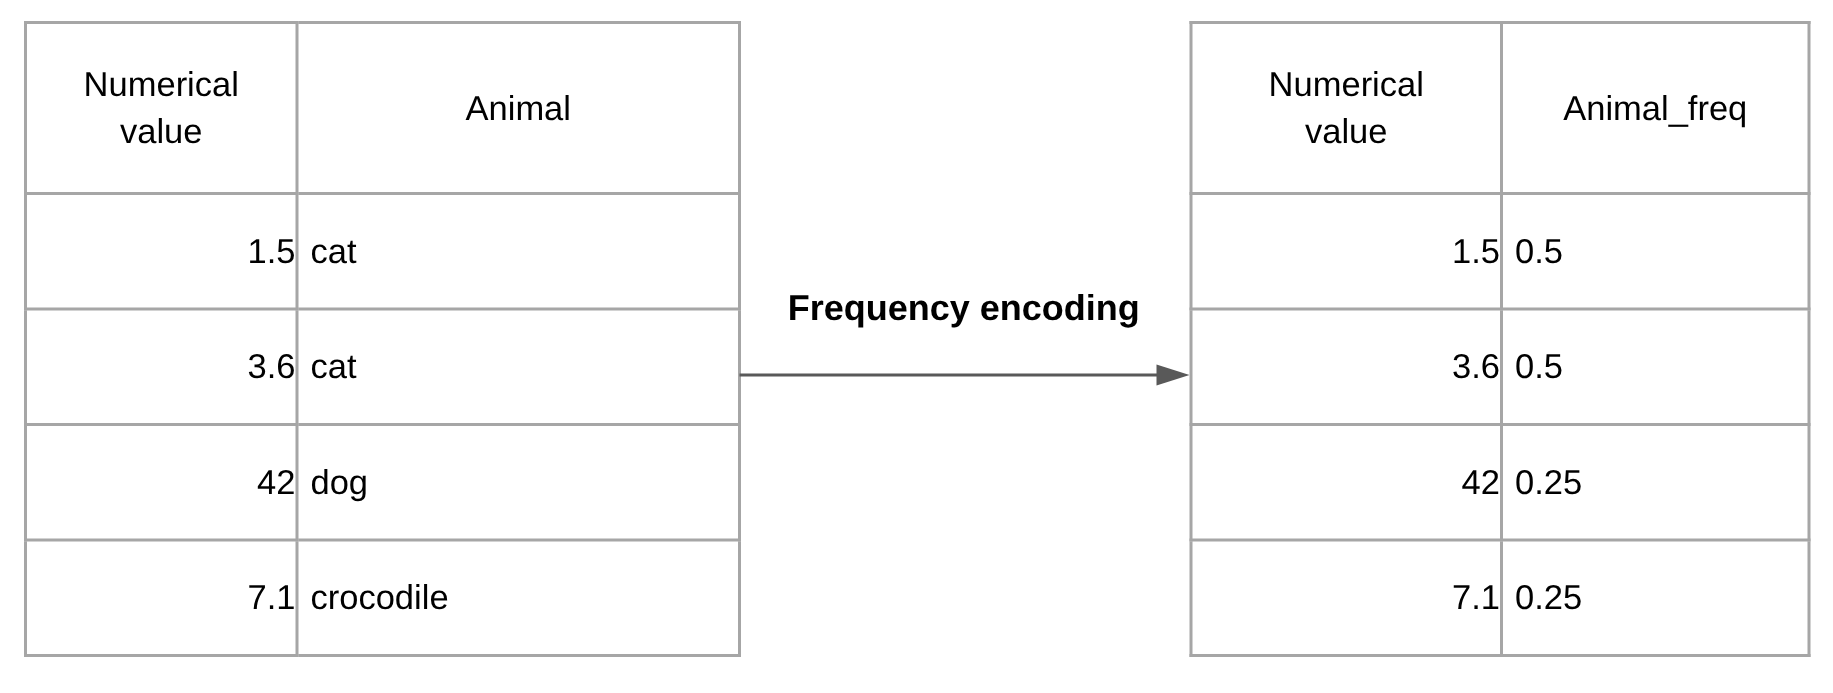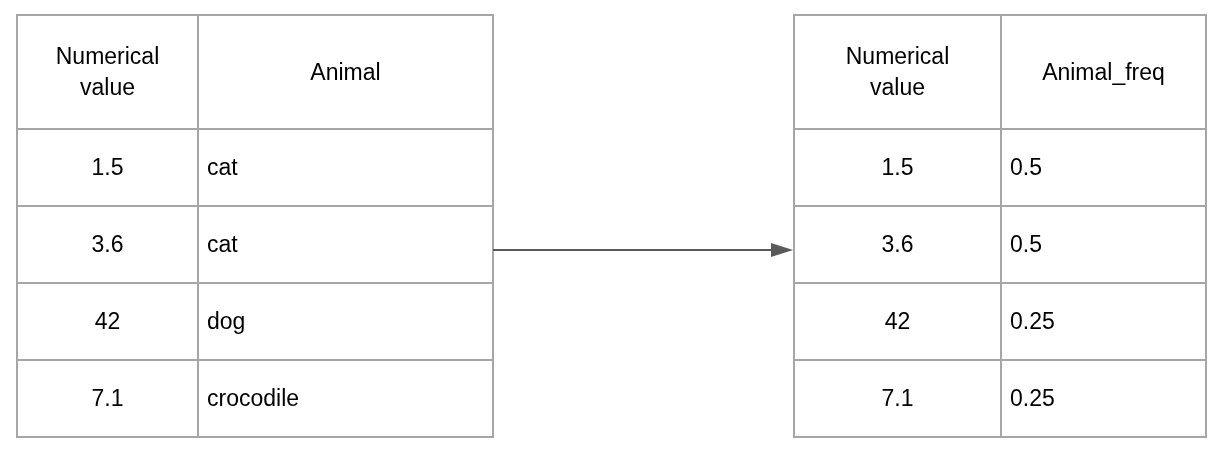--- a/index.html
+++ b/index.html
@@ -31,21 +31,21 @@
     border: 2px solid var(--border);
     font-weight: 400;
     vertical-align: middle;
     background: var(--background);
   }
   table.tbl tr.header-row { height: 114px; }
   table.tbl tr.data-row { height: 77px; }
   table.tbl th { text-align: center; line-height: 31px; }
   table.tbl th .hdr-wrap { display: inline-block; max-width: 160px; }
   table.tbl th.wide .hdr-wrap { max-width: 260px; text-align: center; }
-  td.cell-num { text-align: center; }
+  td.cell-num { text-align: right; }
   td.cell-txt { text-align: left; padding-left: 8px; }
   .tbl-left  { left: 16px;  width: 476px; }
   .tbl-left  col.c1 { width: 181px; }
   .tbl-left  col.c2 { width: 295px; }
   .tbl-right { left: 793px; width: 412px; }
   .tbl-right col.c1 { width: 207px; }
   .tbl-right col.c2 { width: 205px; }
   .middle {
     position: absolute;
     left: 492px;
@@ -102,20 +102,21 @@
       <td class="cell-txt">dog</td>
     </tr>
     <tr class="data-row">
       <td class="cell-num">7.1</td>
       <td class="cell-txt">crocodile</td>
     </tr>
   </tbody>
     </table>
 
   <div class="middle">
+    <div class="arrow-label">Frequency encoding</div>
     <svg class="arrow-svg" viewBox="0 0 301 20" xmlns="http://www.w3.org/2000/svg">
       <line x1="1" y1="10" x2="282" y2="10" stroke="currentColor" stroke-width="2"></line>
       <polygon points="279,3 301,10 279,17" fill="currentColor"></polygon>
     </svg>
   </div>
 
   <table class="tbl tbl-right">
     <colgroup>
         <col class="c1">
         <col class="c2">

